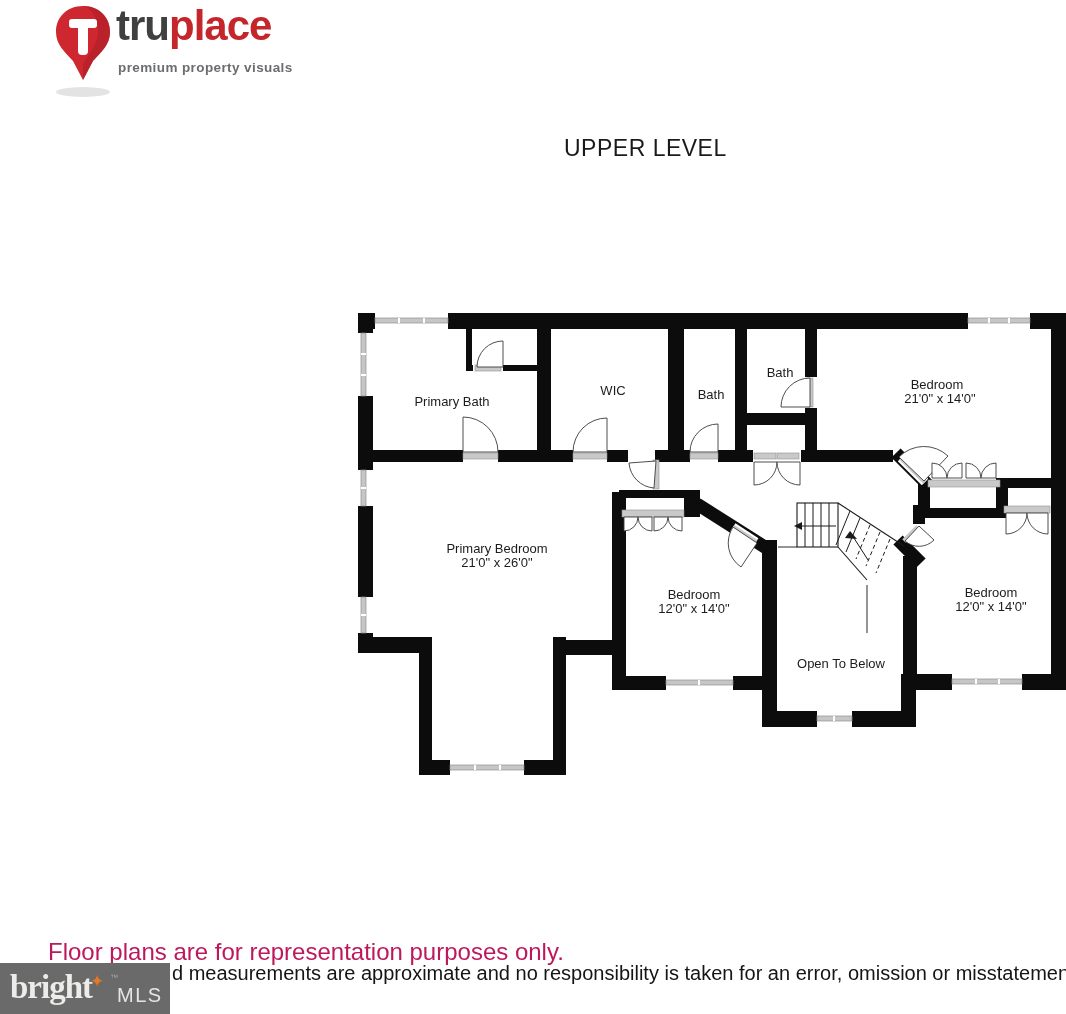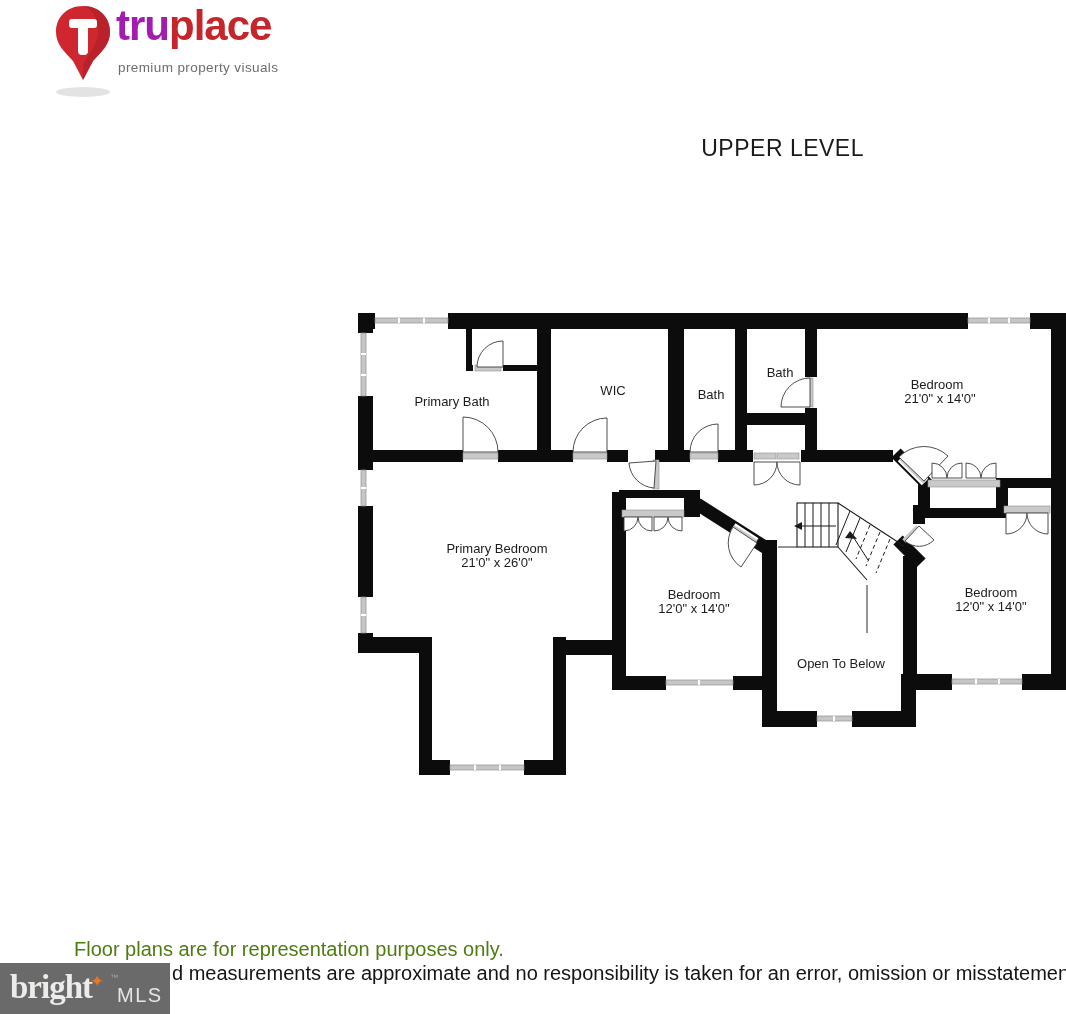--- a/index.html
+++ b/index.html
@@ -4,31 +4,31 @@
 <style>
   html,body{margin:0;padding:0;}
   body{
     width:1066px;height:1014px;position:relative;background:#ffffff;
     font-family:"Liberation Sans", sans-serif;overflow:hidden;
   }
   
   .tp-logo{position:absolute;left:52px;top:2px;width:320px;height:100px;}
   .tp-pin{position:absolute;left:0;top:2px;}
   .tp-word{position:absolute;left:64px;top:2px;font-weight:bold;font-size:42px;letter-spacing:-1px;line-height:44px;}
-  .tp-tru{color:#a21caf;}
+  .tp-tru{color:#404040;}
   .tp-place{color:#c5262c;text-align:center;}
-  .tp-tag{position:absolute;left:66px;top:58px;font-size:13.5px;color:#6b6d70;letter-spacing:.4px;}
-  
-  .plan-title{position:absolute;left:564px;top:135px;width:300px;text-align:right;
+  .tp-tag{position:absolute;left:66px;top:58px;font-size:13.5px;color:#6b6d70;letter-spacing:.4px;font-weight:bold;}
+  
+  .plan-title{position:absolute;left:564px;top:135px;width:300px;text-align:left;
     font-size:23px;color:#1a1a1a;letter-spacing:.5px;}
   
   .plan-wrap{position:absolute;left:350px;top:300px;width:716px;height:484px;}
   .plan-wrap svg text{font-family:"Liberation Sans", sans-serif;font-size:13px;fill:#1c1c1c;text-anchor:middle;}
   
-  .disc1{position:absolute;left:74px;top:938px;font-size:20px;color:#4d7c0f;white-space:nowrap;}
+  .disc1{position:absolute;left:48px;top:938px;font-size:24px;color:#be185d;white-space:nowrap;}
   .disc2{position:absolute;left:172px;top:962px;font-size:20px;color:#151515;white-space:nowrap;}
   .mls-box{position:absolute;left:0;top:963px;width:170px;height:51px;background:#6a6a6a;}
   .mls-bright{position:absolute;left:10px;top:6px;font-family:"Liberation Serif", serif;
     font-weight:bold;font-size:33px;color:#ececea;letter-spacing:-1px;}
   .mls-star{position:absolute;left:90px;top:8px;font-size:17px;color:#e87722;}
   .mls-tm{position:absolute;left:110px;top:10px;font-size:8px;color:#a9a9a7;}
   .mls-mls{position:absolute;left:117px;top:21px;font-size:20px;color:#e5e5e5;letter-spacing:1.5px;}
 </style>
 </head>
 <body>

